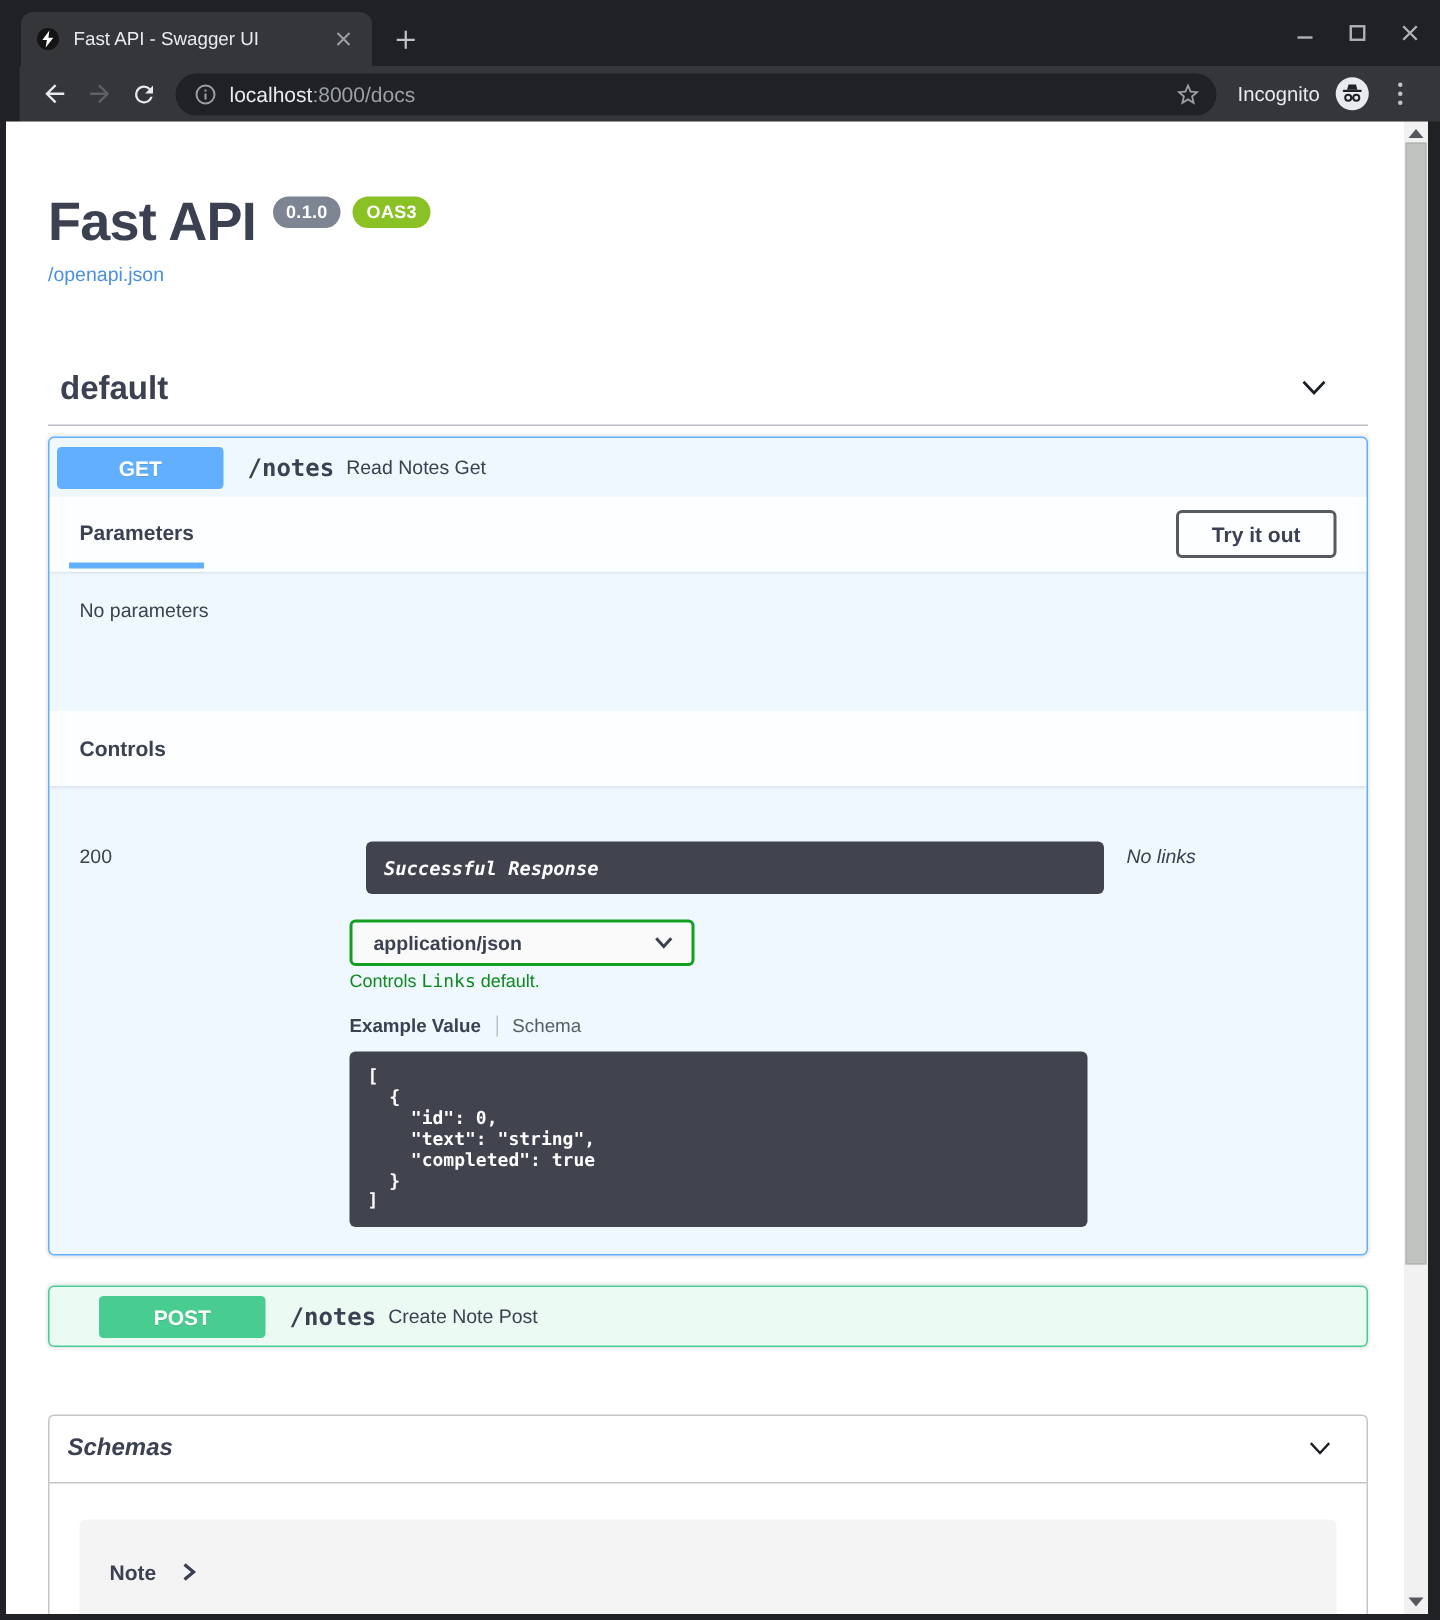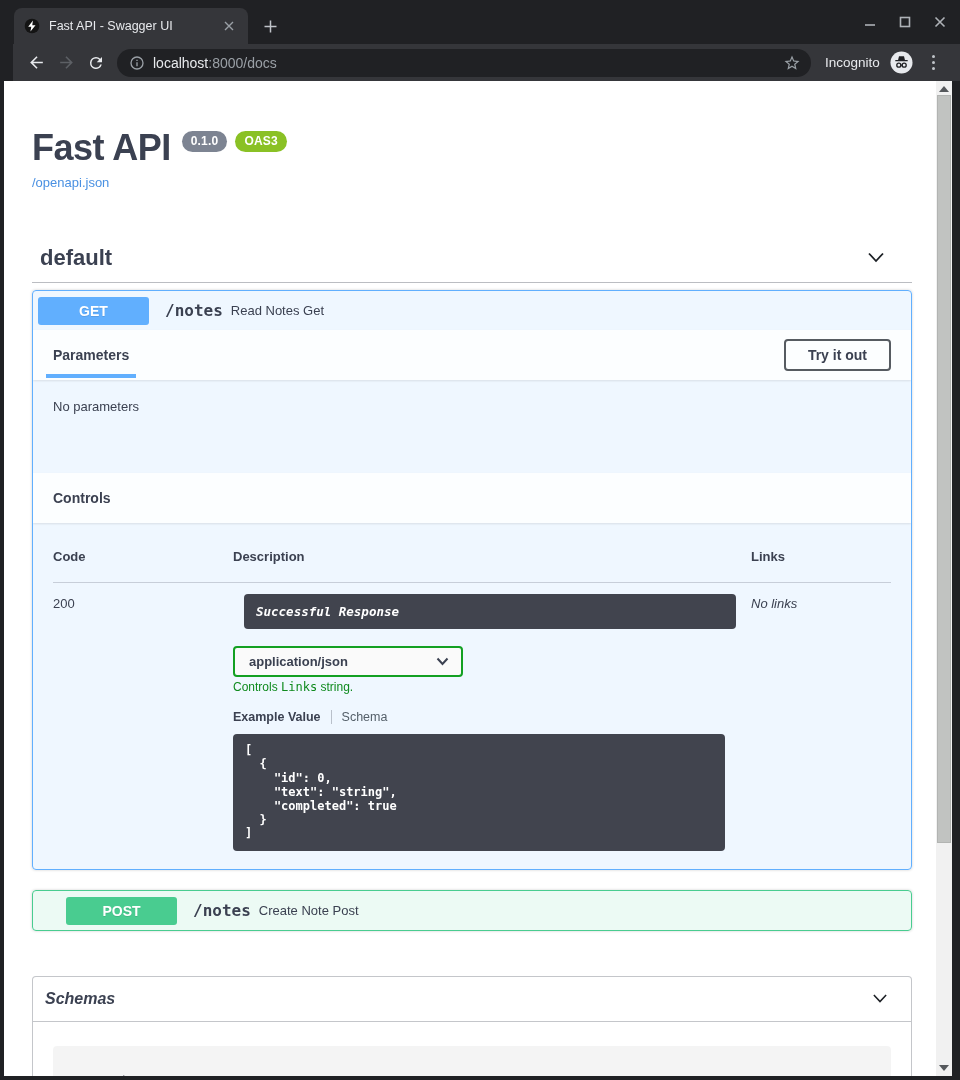--- a/index.html
+++ b/index.html
@@ -251,38 +251,33 @@
         <div class="params-body">
           <span class="no-params">No parameters</span>
         </div>
 
         <div class="section-header">
           <span class="resp-header-label">Controls</span>
         </div>
 
         <div class="responses-body">
           <div class="rt">
-            <div class="rt-head">
-              <span>Code</span>
-              <span>Description</span>
-              <span>Links</span>
-            </div>
             <div class="rt-row">
               <div class="code-cell">200</div>
               <div class="desc-cell">
                 <div class="resp-desc">Successful Response</div>
                 <div class="media-select">
                   <span>application/json</span>
                   <span>
                     <svg width="13" height="9" viewBox="0 0 13 9">
                         <polyline points="1.5,1.5 6.5,7 11.5,1.5" fill="none" stroke="#3b4151" stroke-width="2"></polyline>
                       </svg>
                   </span>
                 </div>
-                <div class="accept-hint"><span>Controls </span><code>Links</code><span> string.</span></div>
+                <div class="accept-hint"><span>Controls </span><code>Links</code><span> default.</span></div>
                 <div class="model-tabs">
                   <span class="active">Example Value</span>
                   <span class="sep"></span>
                   <span class="inactive">Schema</span>
                 </div>
                 <pre class="example">[
   {
     "id": 0,
     "text": "string",
     "completed": true

